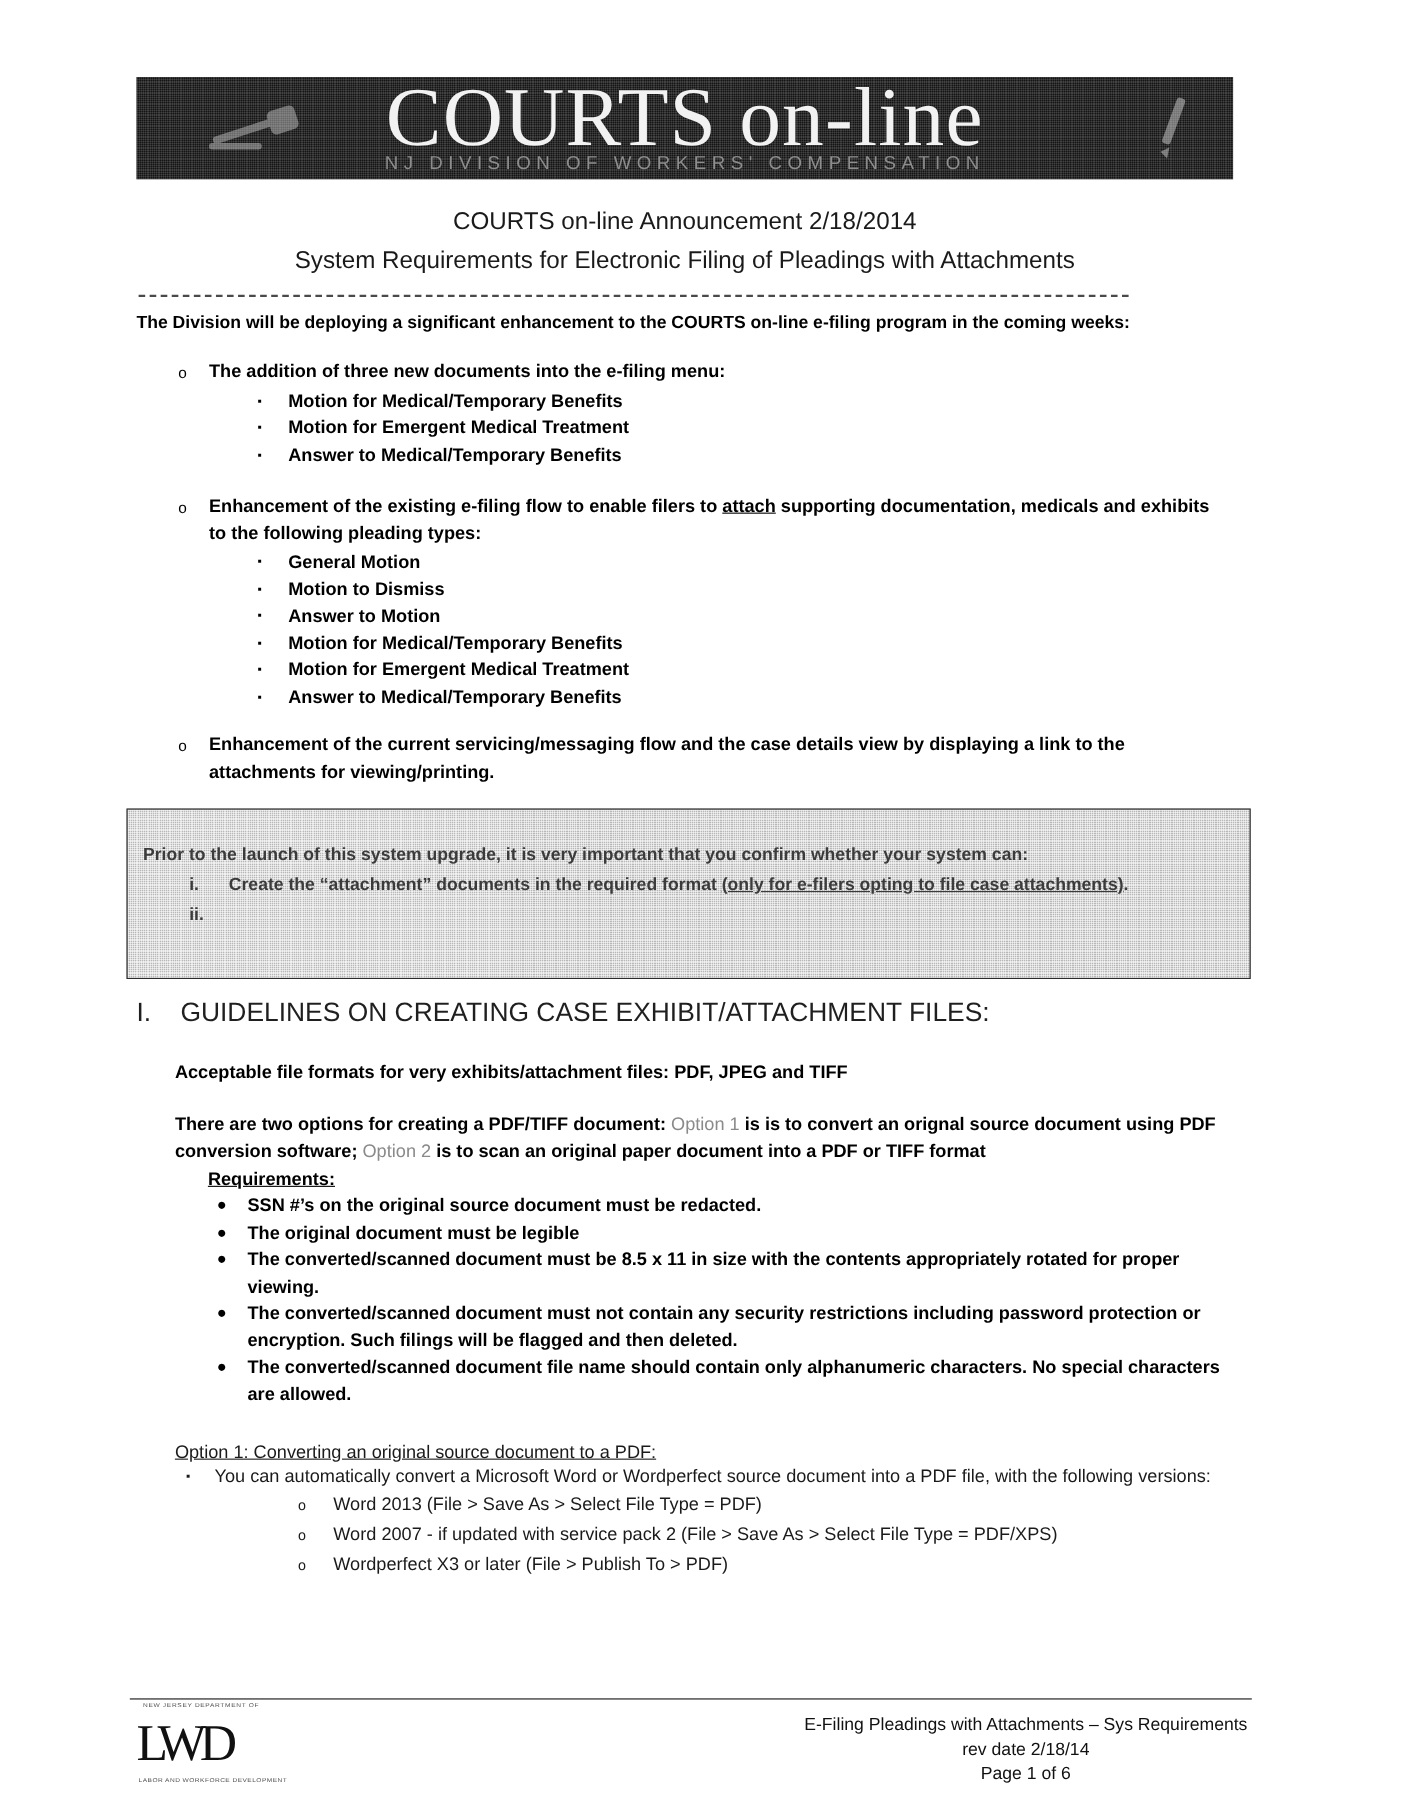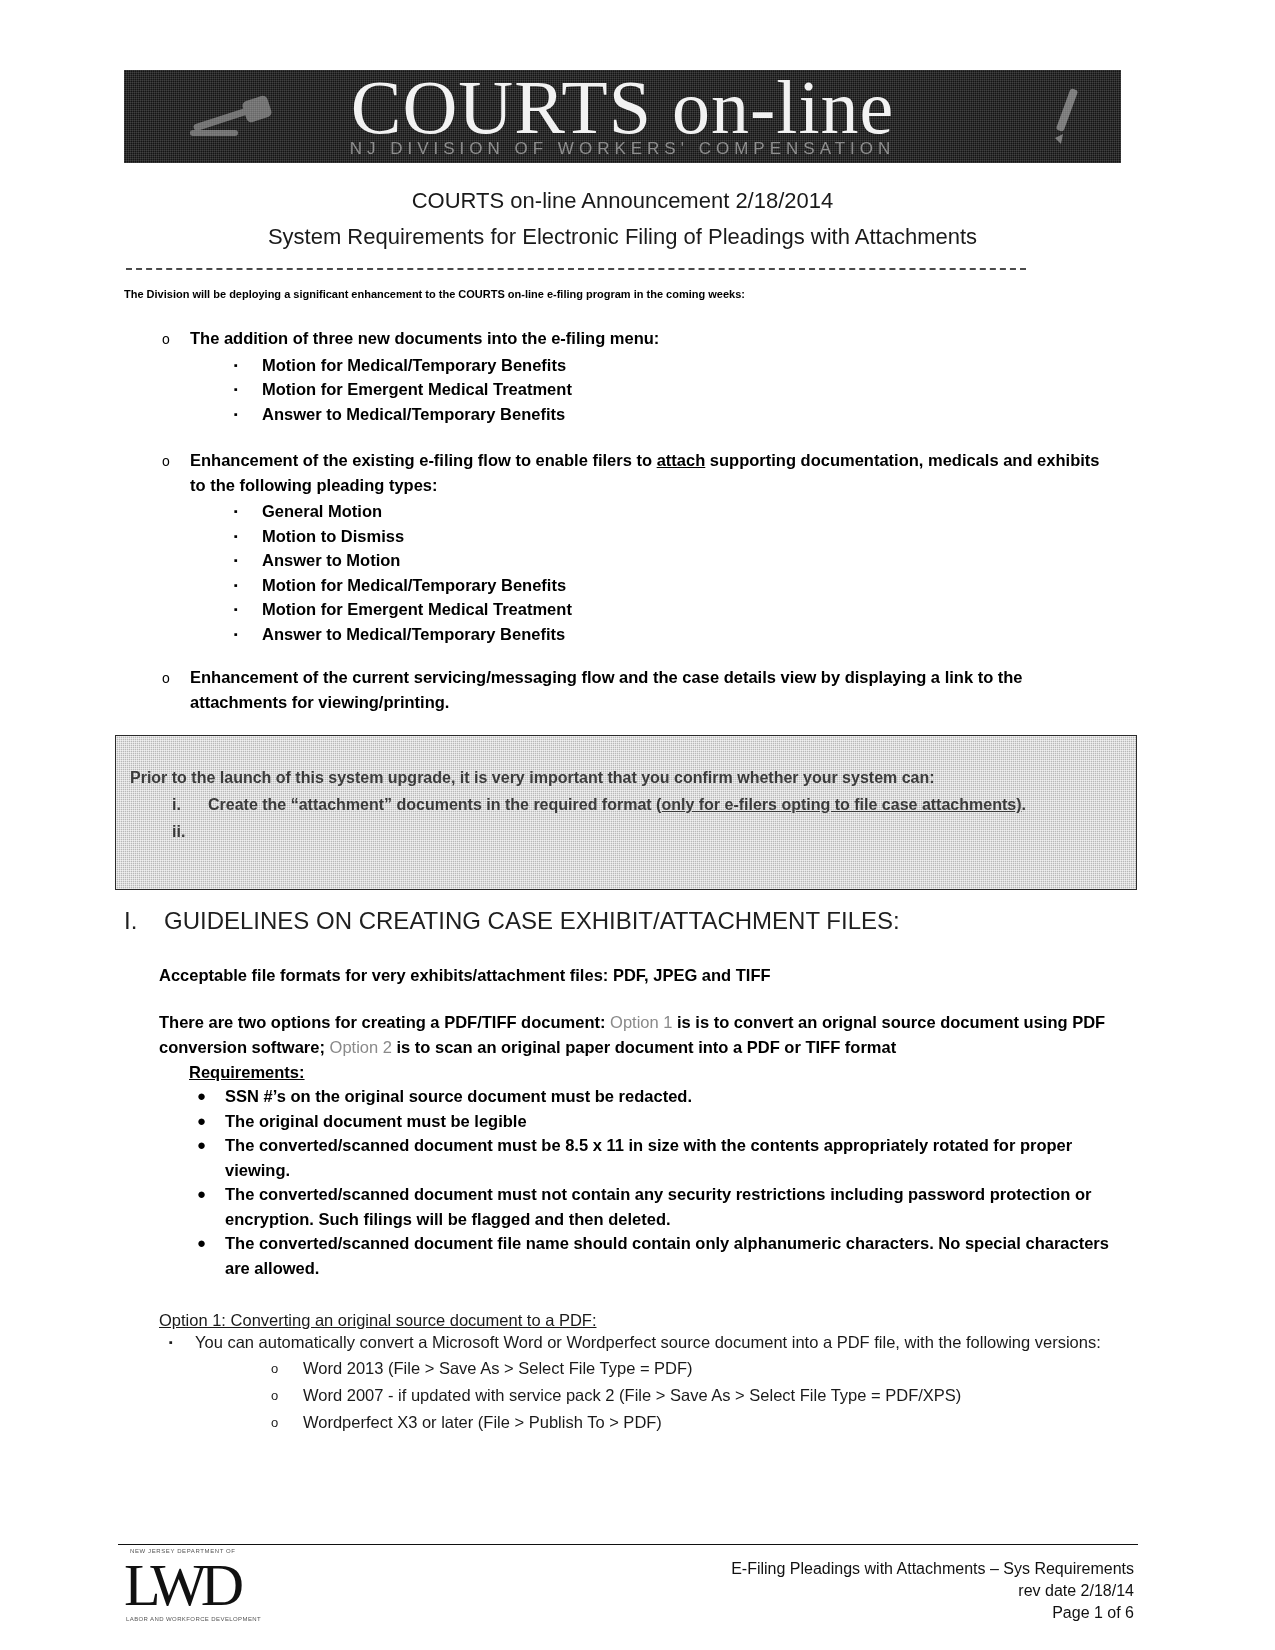--- a/index.html
+++ b/index.html
@@ -105,21 +105,21 @@
     height: 0;
     border-top: 2px dashed #4a4a4a;
   }
 
   
   .intro {
     position: absolute;
     left: 113px;
     top: 282px;
     width: 985px;
-    font-size: 11px;
+    font-size: 16px;
     font-weight: bold;
     line-height: 24px;
   }
 
   .block {
     position: absolute;
     font-size: 16.5px;
     line-height: 24.5px;
   }
 
@@ -312,40 +312,40 @@
     letter-spacing: 0.6px;
     color: #555;
     white-space: nowrap;
     transform: scaleY(0.85);
   }
   .logo-mono {
     position: absolute;
     left: 0px;
     top: 5px;
     font-family: "Liberation Serif", serif;
-    font-size: 60px;
+    font-size: 47px;
     letter-spacing: -6px;
     color: #111;
     line-height: 64px;
   }
   .logo-bot {
     position: absolute;
     left: 2px;
     top: 68px;
     font-size: 6px;
     letter-spacing: 0.4px;
     color: #555;
     white-space: nowrap;
     transform: scaleY(0.85);
   }
   .footer-right {
     position: absolute;
     right: 152px;
     top: 1558px;
-    text-align: right;
+    text-align: center;
     font-family: "Liberation Sans", sans-serif;
     font-size: 16px;
     line-height: 22px;
     color: #111;
   }
 </style>
 </head>
 <body>
 
 <div class="page">

